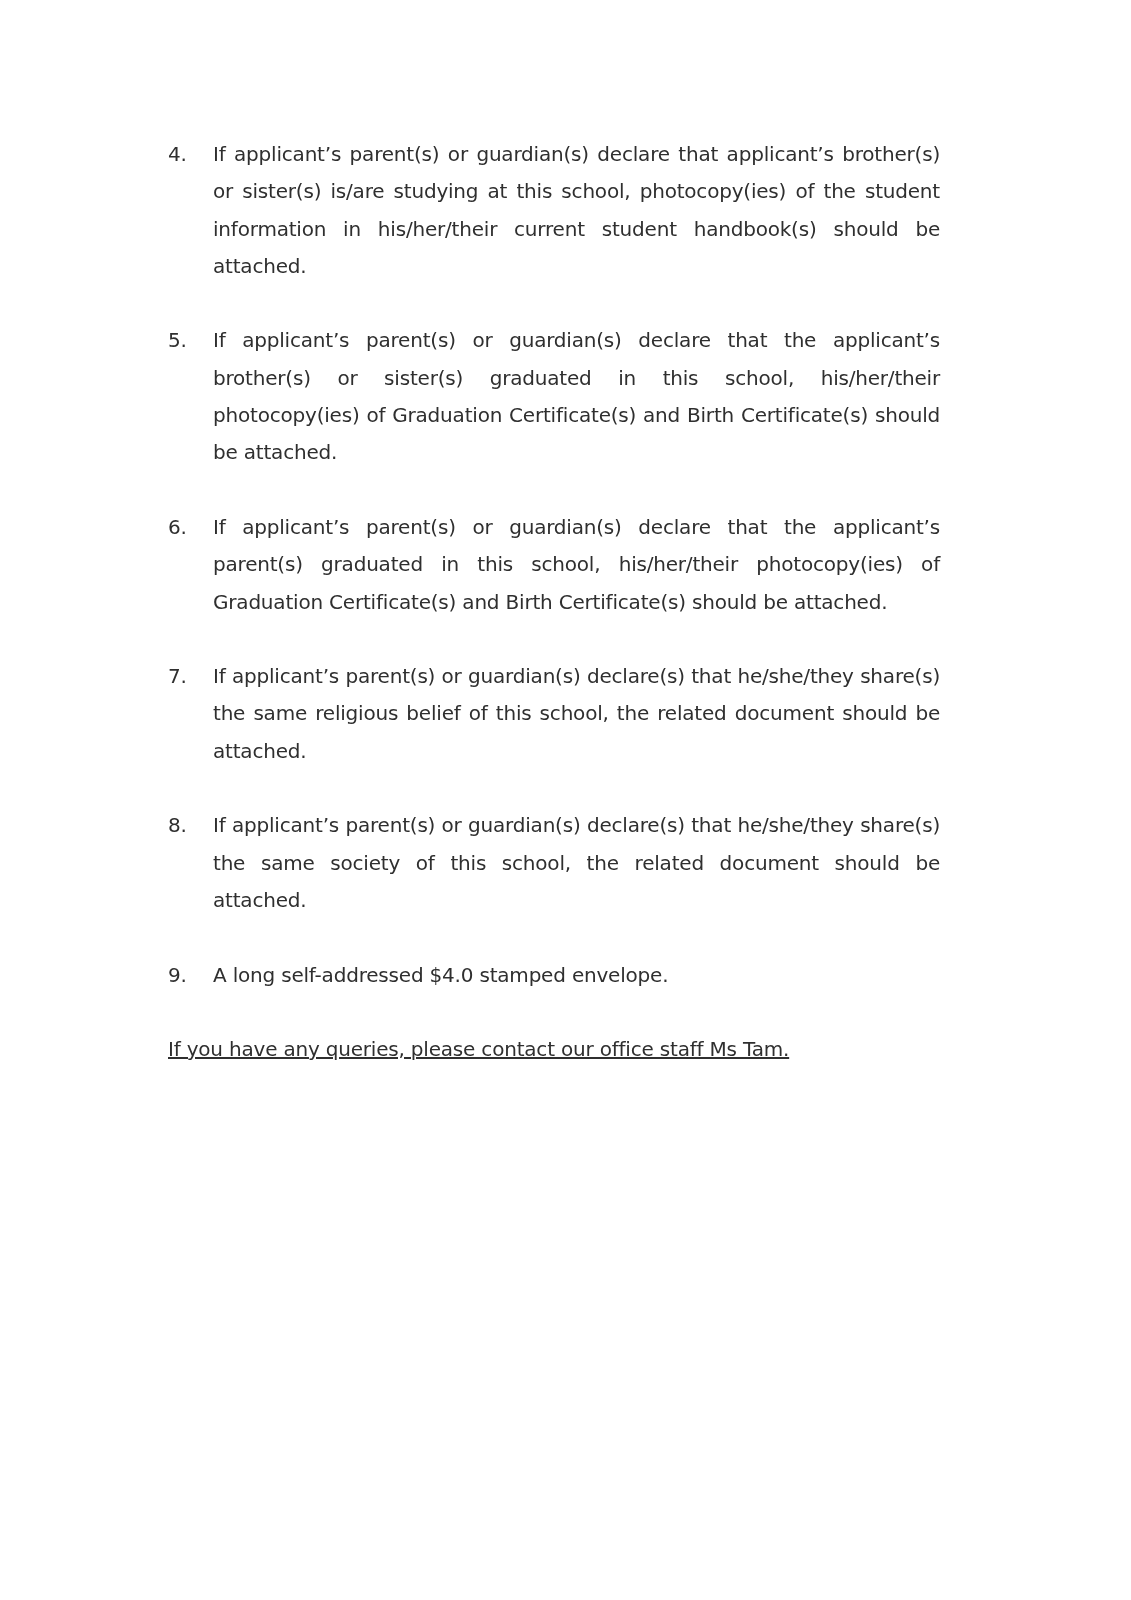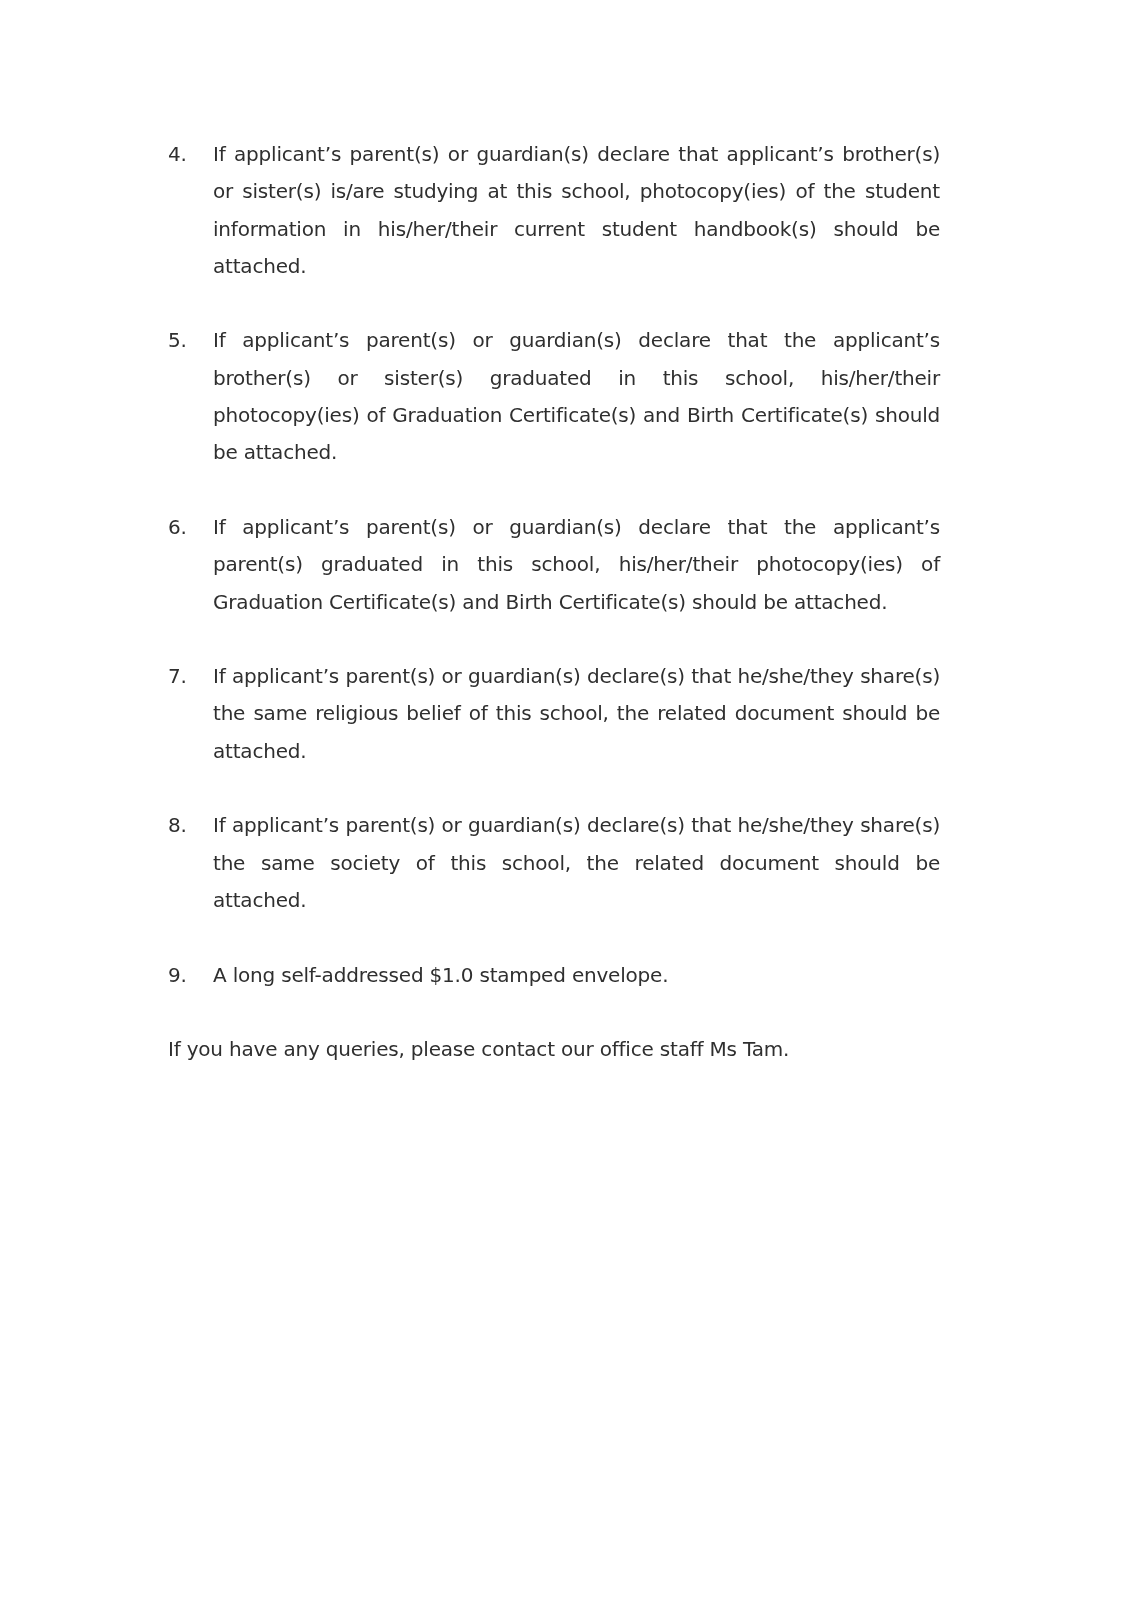--- a/index.html
+++ b/index.html
@@ -61,16 +61,16 @@
   <div class="item">
     <span class="num">7.</span>
     <span class="txt">If applicant’s parent(s) or guardian(s) declare(s) that he/she/they share(s) the same religious belief of this school, the related document should be attached.</span>
   </div>
   <div class="item">
     <span class="num">8.</span>
     <span class="txt">If applicant’s parent(s) or guardian(s) declare(s) that he/she/they share(s) the same society of this school, the related document should be attached.</span>
   </div>
   <div class="item">
     <span class="num">9.</span>
-    <span class="txt">A long self-addressed $1.0 stamped envelope.</span>
+    <span class="txt">A long self-addressed $4.0 stamped envelope.</span>
   </div>
-  <p class="closing" style="margin:0;">If you have any queries, please contact our office staff Ms Tam.</p>
+  <p class="closing" style="margin:0;text-decoration:underline;">If you have any queries, please contact our office staff Ms Tam.</p>
 </div>
 
 </body></html>

